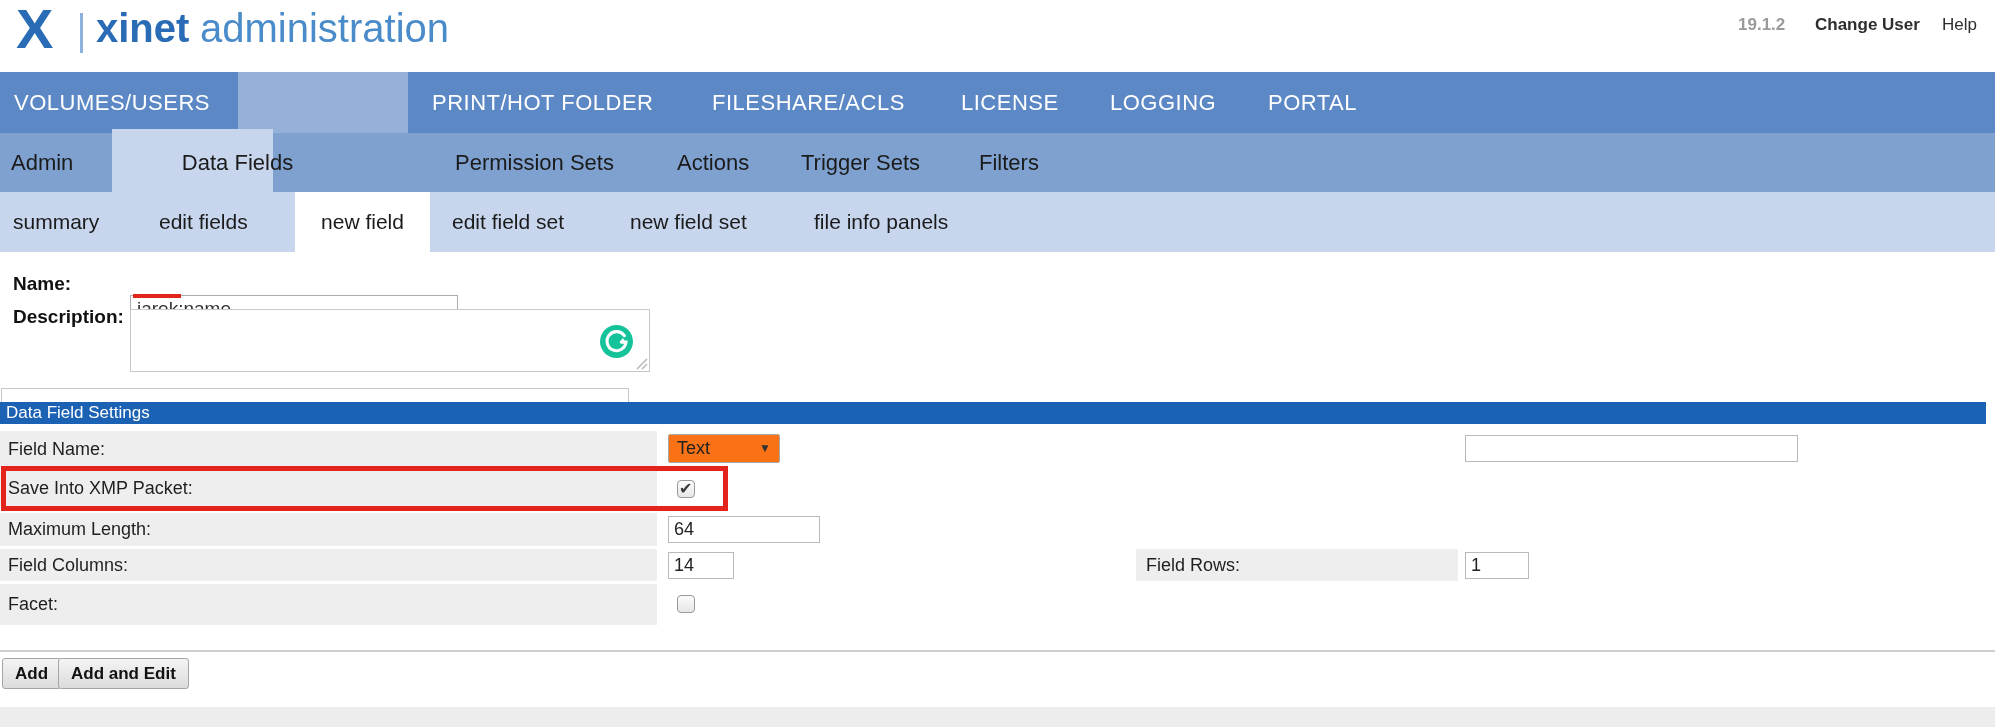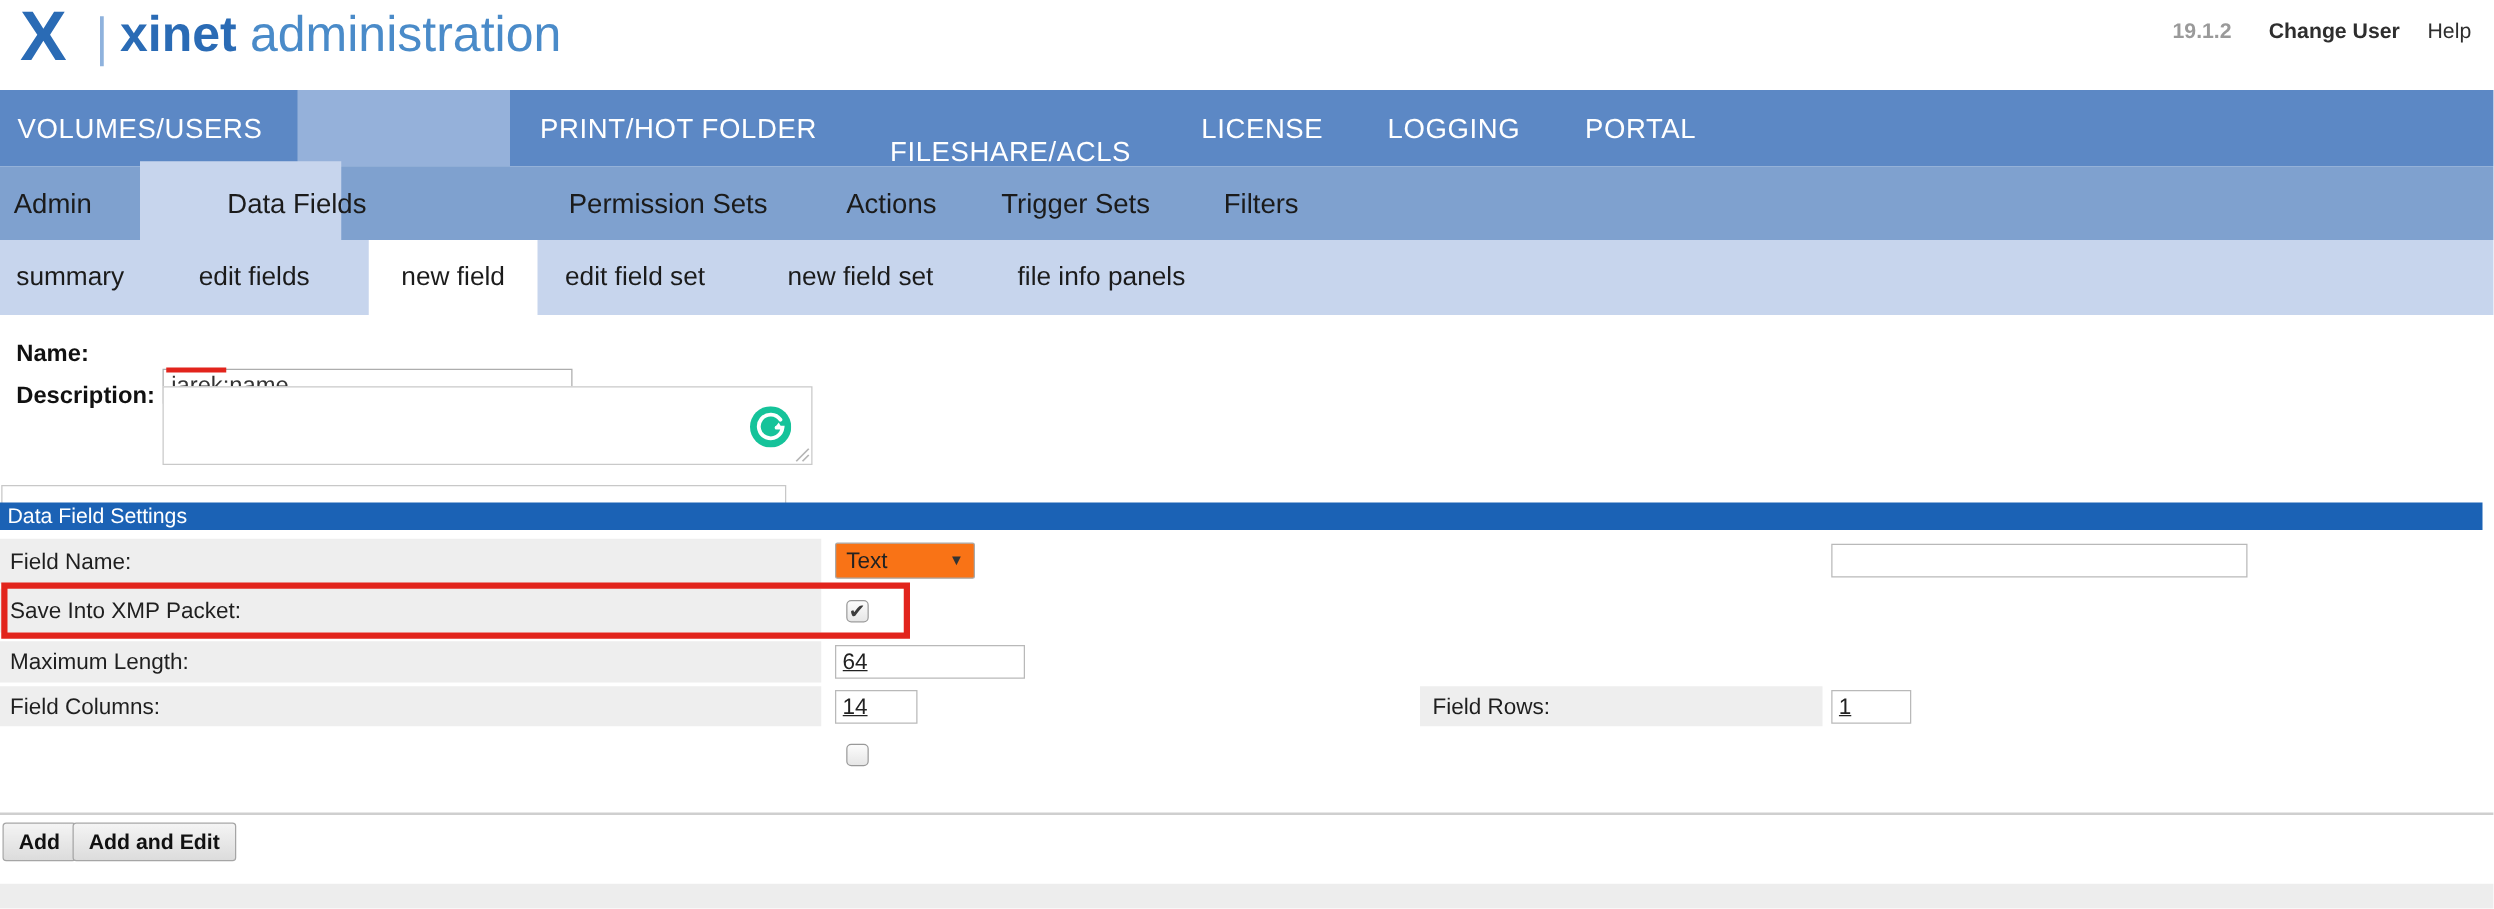--- a/index.html
+++ b/index.html
@@ -51,21 +51,21 @@
   .cell span { display:block; margin-left:8px; font-size:18px; color:#1f1f1f; white-space:nowrap; }
   .cellR span { margin-left:10px; }
   .lj-it { font-style:italic; }
 
   .sel { position:absolute; left:668px; top:434px; width:112px; height:29px; background:#f97316;
          border:1px solid #a9a9a9; border-radius:2px; font-size:18px; color:#222; cursor:pointer; }
   .sel .sel-val { position:absolute; left:8px; top:0; line-height:27px; }
   .sel .sel-arrow { position:absolute; right:8px; top:0; line-height:27px; font-size:12px; color:#333; }
 
   .sinput { position:absolute; border:1px solid #b9b9b9; background:#fff; font-size:18px; color:#222;
-            padding:0 5px; font-family:inherit; outline:none;text-decoration:underline; }
+            padding:0 5px; font-family:inherit; outline:none; }
 
   .redbox { position:absolute; left:1px; top:466px; width:727px; height:45px; border:5px solid #e2241c;
             background:transparent; z-index:5; pointer-events:none; }
 
   .cbox { position:absolute; width:18px; height:18px; border:1px solid #999; border-radius:4px;
           background:linear-gradient(180deg,#fcfcfc,#e6e6e6); cursor:pointer; }
   .cbox .mark { position:absolute; left:1px; top:-2px; font-size:16px; font-weight:bold; color:#3c3c3c; }
 
   .divider { position:absolute; left:0; top:650px; width:1995px; height:0; border-top:2px solid #cfcfcf; }
 
@@ -87,21 +87,21 @@
   <span class="brand-xinet">xinet</span>
   <span class="brand-admin">administration</span>
   <span class="hdr-right hdr-version">19.1.2</span>
   <span class="hdr-right hdr-change">Change User</span>
   <span class="hdr-right hdr-help">Help</span>
 
   <div class="nav1">
     <div class="tab-active"></div>
     <span class="item" style="left:14px;">VOLUMES/USERS</span>
     <span class="item" style="left:432px;">PRINT/HOT FOLDER</span>
-    <span class="item" style="left:712px;margin-top:19px;">FILESHARE/ACLS</span>
+    <span class="item" style="left:712px;">FILESHARE/ACLS</span>
     <span class="item" style="left:961px;">LICENSE</span>
     <span class="item" style="left:1110px;">LOGGING</span>
     <span class="item" style="left:1268px;">PORTAL</span>
   </div>
 
   <div class="nav2">
     <div class="tab-active"></div>
     <span class="item" style="left:11px;">Admin</span>
     <span class="item ctr" style="left:112px; width:161px;margin-left:45px;">Data Fields</span>
     <span class="item" style="left:455px;">Permission Sets</span>
@@ -168,20 +168,23 @@
 
   <div class="cell" style="left:0; top:549px; width:657px; height:32px;">
     <span style="line-height:32px;">Field Columns:</span>
   </div>
   <input class="sinput" style="left: 668px; top: 552px; width: 66px; height: 27px;" value="14">
   <div class="cell cellR" style="left:1136px; top:549px; width:322px; height:32px;">
     <span style="line-height:32px;">Field Rows:</span>
   </div>
   <input class="sinput" style="left: 1465px; top: 552px; width: 64px; height: 27px;" value="1">
 
+  <div class="cell" style="left:0; top:584px; width:657px; height:41px;">
+    <span style="line-height:41px;">Facet:</span>
+  </div>
   <div class="cbox" style="left:677px; top:595px;">
     
   </div>
 
   <div class="divider"></div>
   <button class="btn btn-add">Add</button>
   <button class="btn btn-add-edit">Add and Edit</button>
   <div class="footer-band"></div>
 
 </div>

